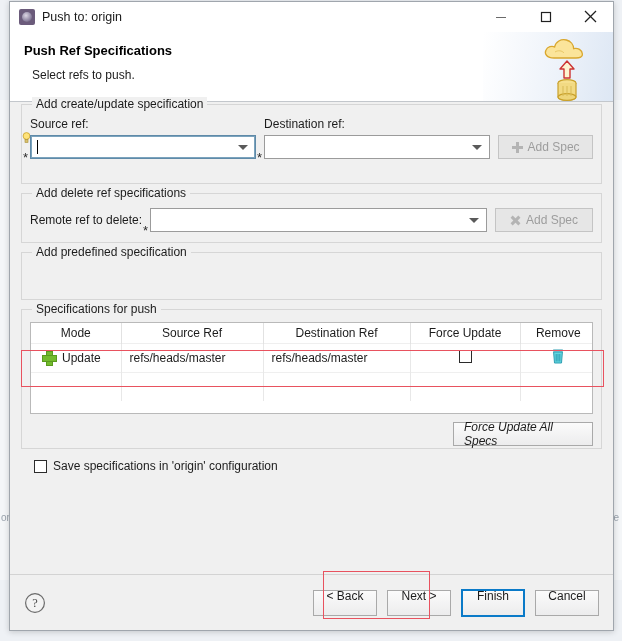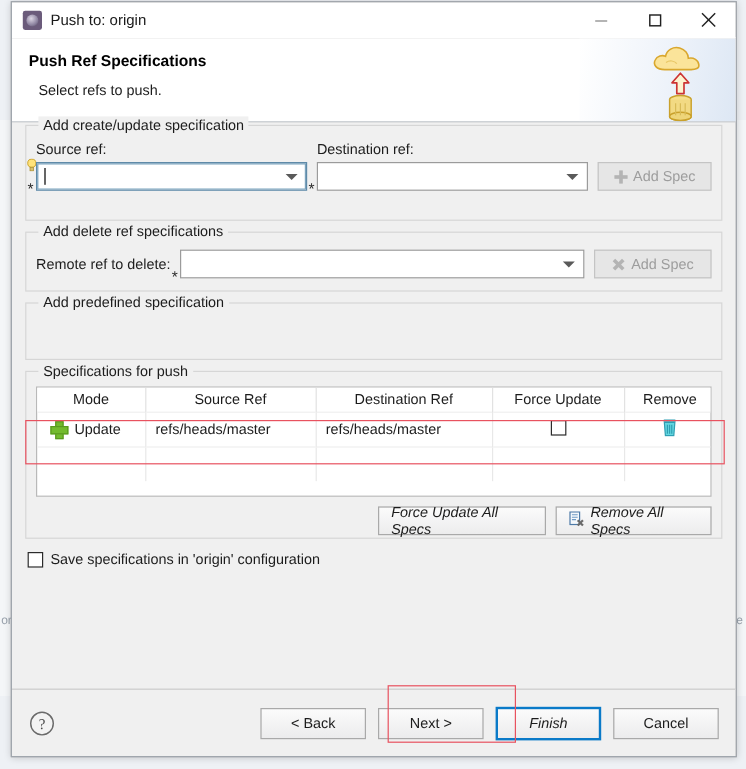--- a/index.html
+++ b/index.html
@@ -27,21 +27,21 @@
   }
   .bg-ghost-text {
     position: absolute; font-size: 10px; color: #9aa3ad; user-select: none;
   }
 
   
   #dialog {
     position: absolute;
     left: 9px; top: 1px;
     width: 605px; height: 630px;
-    background: #a3a3a3;
+    background: #eab308;
     border: 1px solid #a0a6ad;
     box-shadow: 0 1px 6px rgba(0,0,0,.18);
     display: flex; flex-direction: column;
   }
 
   
   #titlebar {
     height: 30px; background: #ffffff;
     display: flex; align-items: center;
     flex: 0 0 30px;
@@ -148,21 +148,20 @@
     gap: 5px;
     font-family: "Liberation Sans", sans-serif;
     cursor: default;
   }
   .btn.disabled {
     background: #e6e6e6; border: 1px solid #c4c4c4; color: #9d9d9d;
   }
   .btn.default-btn {
     border: 2px solid #0a7ac8;
     background: linear-gradient(#fbfbfb, #ececed);
-    font-style: italic;
   }
 
   .icon-plus-sm {
     width: 11px; height: 11px; position: relative; display: inline-block;
   }
   .icon-plus-sm::before, .icon-plus-sm::after {
     content:""; position:absolute; background:#b4b4b4;
   }
   .icon-plus-sm::before { left:4px; top:0; width:3px; height:11px; }
   .icon-plus-sm::after  { top:4px; left:0; height:3px; width:11px; }
@@ -219,25 +218,25 @@
 
   
   #footer {
     flex: 0 0 56px; background: #f0f0f0;
     border-top: 1px solid #d3d3d3;
     display: flex; align-items: center; padding: 0 14px;
     position: relative;
   }
   #help-icon { width: 22px; height: 22px; }
   .footer-btns { margin-left: auto; display: flex; gap: 0; align-items: center; }
-  .footer-btns .btn { width: 88px; height: 26px; padding: 12px; }
+  .footer-btns .btn { width: 64px; height: 26px; padding: 12px; align-items: flex-end; }
   .footer-btns .gap { width: 10px; }
 
   
-  #savecfg { display: flex; align-items: center; gap: 6px; margin: 10px 2px; }
+  #savecfg { display: flex; align-items: center; gap: 6px; margin: 10px 13px; }
 </style>
 </head>
 <body>
 
 <div id="bg-window">
   <div id="bg-strip-left"></div>
   <div id="bg-strip-right"></div>
   <div class="bg-ghost-text" style="left:1px; top:512px;">or</div>
   <div class="bg-ghost-text" style="right:3px; top:512px;">e</div>
 </div>
@@ -410,35 +409,20 @@
                 <td></td>
               </tr>
             </tbody>
           </table>
         </div>
 
         <div style="display:flex; justify-content:flex-end; gap:8px; margin-top:8px;font-style:italic;">
           <div class="btn" style="width:140px;">
             <span>Force Update All Specs</span>
           </div>
-          <div class="btn" style="width:130px;">
-            <span>
-              <svg width="13" height="13" viewBox="0 0 13 13">
-                <rect x="1" y="0.6" width="8" height="10.5" fill="#f4f8fc" stroke="#4d7aa8" stroke-width="1"></rect>
-                <line x1="2.6" y1="3" x2="7.4" y2="3" stroke="#6f9ac4" stroke-width="0.9"></line>
-                <line x1="2.6" y1="5" x2="7.4" y2="5" stroke="#6f9ac4" stroke-width="0.9"></line>
-                <line x1="2.6" y1="7" x2="6" y2="7" stroke="#6f9ac4" stroke-width="0.9"></line>
-                <g stroke="#6a6a6a" stroke-width="1.8">
-                  <line x1="7.4" y1="7.6" x2="11.8" y2="12"></line>
-                  <line x1="11.8" y1="7.6" x2="7.4" y2="12"></line>
-                </g>
-              </svg>
-            </span>
-            <span>Remove All Specs</span>
-          </div>
         </div>
       </div>
     </div>
 
     <div id="savecfg">
       <span class="cb"></span>
       <span class="field-label">Save specifications in 'origin' configuration</span>
     </div>
 
     <div class="annot" style="left:11px; top:248px; width:583px; height:37px;"></div>

